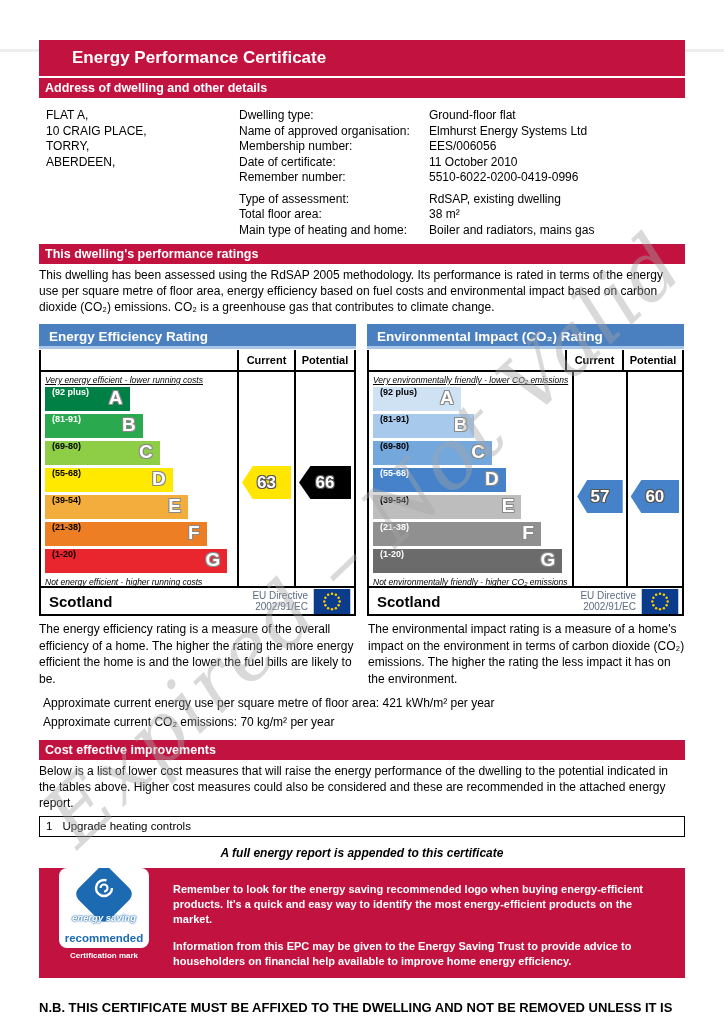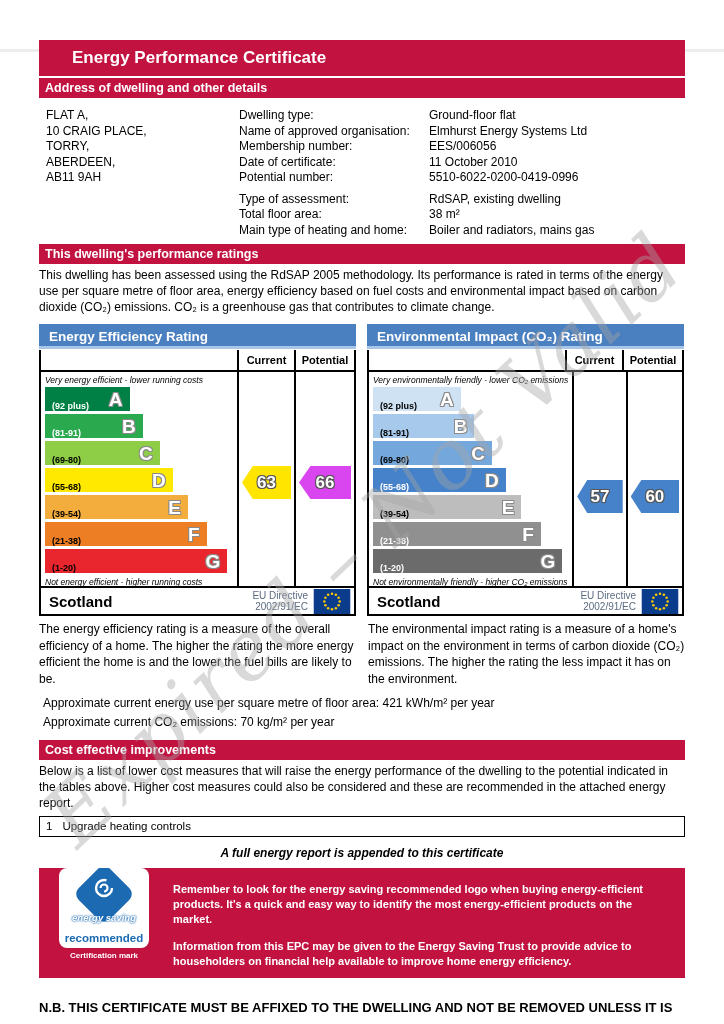--- a/index.html
+++ b/index.html
@@ -30,22 +30,22 @@
   .charts-row { display:flex; gap:11px; margin-top:9px; }
   .chart { width:317px; }
   .chart-header { background:#4a7fc0; border-bottom:3px solid #a9c6e6; color:#fff; font-weight:bold; font-size:13.5px; height:25px; line-height:25px; padding-left:10px; }
   .chart-table { border:2px solid #000; border-top:none; margin-top:1px; }
   .cols-head { display:flex; border-bottom:2px solid #000; }
   .head-spacer { flex:1; }
   .head-col { width:57px; border-left:2px solid #000; text-align:center; font-weight:bold; font-size:11px; padding:4px 0; }
   .head-col.pot { width:60px; }
   .chart-body { display:flex; height:214px; }
   .rating-area { flex:1; padding:2px 4px 0 4px; }
-  .scale-label { font-size:8.5px; font-style:italic; height:13px; line-height:13px; white-space:nowrap; }
-  .band-row { height:24px; margin-bottom:3px; display:flex; align-items:flex-end; justify-content:space-between; }
+  .scale-label { font-size:8.5px; font-style:italic; height:13px; line-height:13px; white-space:nowrap;text-decoration:underline; }
+  .band-row { height:24px; margin-bottom:3px; display:flex; align-items:flex-start; justify-content:space-between; }
   .band-range { font-size:9px; font-weight:bold; padding-left:7px; white-space:nowrap; }
   .band-letter { font-size:19px; font-weight:bold; color:#fff; padding-right:7px;
     text-shadow:-1px -1px 0 #8a8a8a, 1px -1px 0 #8a8a8a, -1px 1px 0 #8a8a8a, 1px 1px 0 #8a8a8a; }
   .val-col { width:57px; border-left:2px solid #000; position:relative; }
   .val-col.pot { width:60px; }
   .arrow { position:absolute; left:3px; right:3px; height:33px; clip-path:polygon(0 50%,22% 0,100% 0,100% 100%,22% 100%);
     display:flex; align-items:center; justify-content:center; font-weight:bold; font-size:17px; color:#fff;
     text-shadow:-1px -1px 0 #555, 1px -1px 0 #555, -1px 1px 0 #555, 1px 1px 0 #555; }
   .chart-energy .arrow { top:94px; }
   .chart-env .arrow { top:108px; }
@@ -90,42 +90,41 @@
   <div id="content">
     <div class="crimson title-banner">Energy Performance Certificate</div>
     <div class="crimson section-bar sub-bar">Address of dwelling and other details</div>
 
     <div class="details-wrap">
       <div class="addr">
           <div>FLAT A,</div>
           <div>10 CRAIG PLACE,</div>
           <div>TORRY,</div>
           <div>ABERDEEN,</div>
-          <div>AB11 9AH</div>
         </div>
       <div class="detail-rows">
           <div class="detail-group">
             <div class="detail-row">
               <span class="detail-label">Dwelling type:</span>
               <span class="detail-value">Ground-floor flat</span>
             </div>
             <div class="detail-row">
               <span class="detail-label">Name of approved organisation:</span>
               <span class="detail-value">Elmhurst Energy Systems Ltd</span>
             </div>
             <div class="detail-row">
               <span class="detail-label">Membership number:</span>
               <span class="detail-value">EES/006056</span>
             </div>
             <div class="detail-row">
               <span class="detail-label">Date of certificate:</span>
               <span class="detail-value">11 October 2010</span>
             </div>
             <div class="detail-row">
-              <span class="detail-label">Potential number:</span>
+              <span class="detail-label">Remember number:</span>
               <span class="detail-value">5510-6022-0200-0419-0996</span>
             </div>
           </div>
           <div class="detail-group">
             <div class="detail-row">
               <span class="detail-label">Type of assessment:</span>
               <span class="detail-value">RdSAP, existing dwelling</span>
             </div>
             <div class="detail-row">
               <span class="detail-label">Total floor area:</span>
@@ -184,21 +183,21 @@
                     <span class="band-range" style="color: rgb(0, 0, 0);">(1-20)</span>
                     <span class="band-letter">G</span>
                   </div>
                 </div>
               <div class="scale-label">Not energy efficient - higher running costs</div>
             </div>
             <div class="val-col">
               <div class="arrow" style="background: rgb(255, 229, 0);">63</div>
             </div>
             <div class="val-col pot">
-              <div class="arrow" style="background: #d946ef; text-align: right;">66</div>
+              <div class="arrow" style="background: #000000; text-align: right;">66</div>
             </div>
           </div>
           <div class="chart-footer">
             <div class="region">Scotland</div>
             <div class="directive">
               <div>EU Directive</div>
               <div>2002/91/EC</div>
             </div>
             <svg class="eu-flag" viewBox="0 0 38 26">
               <rect width="38" height="26" fill="#0b3c8c"></rect>

